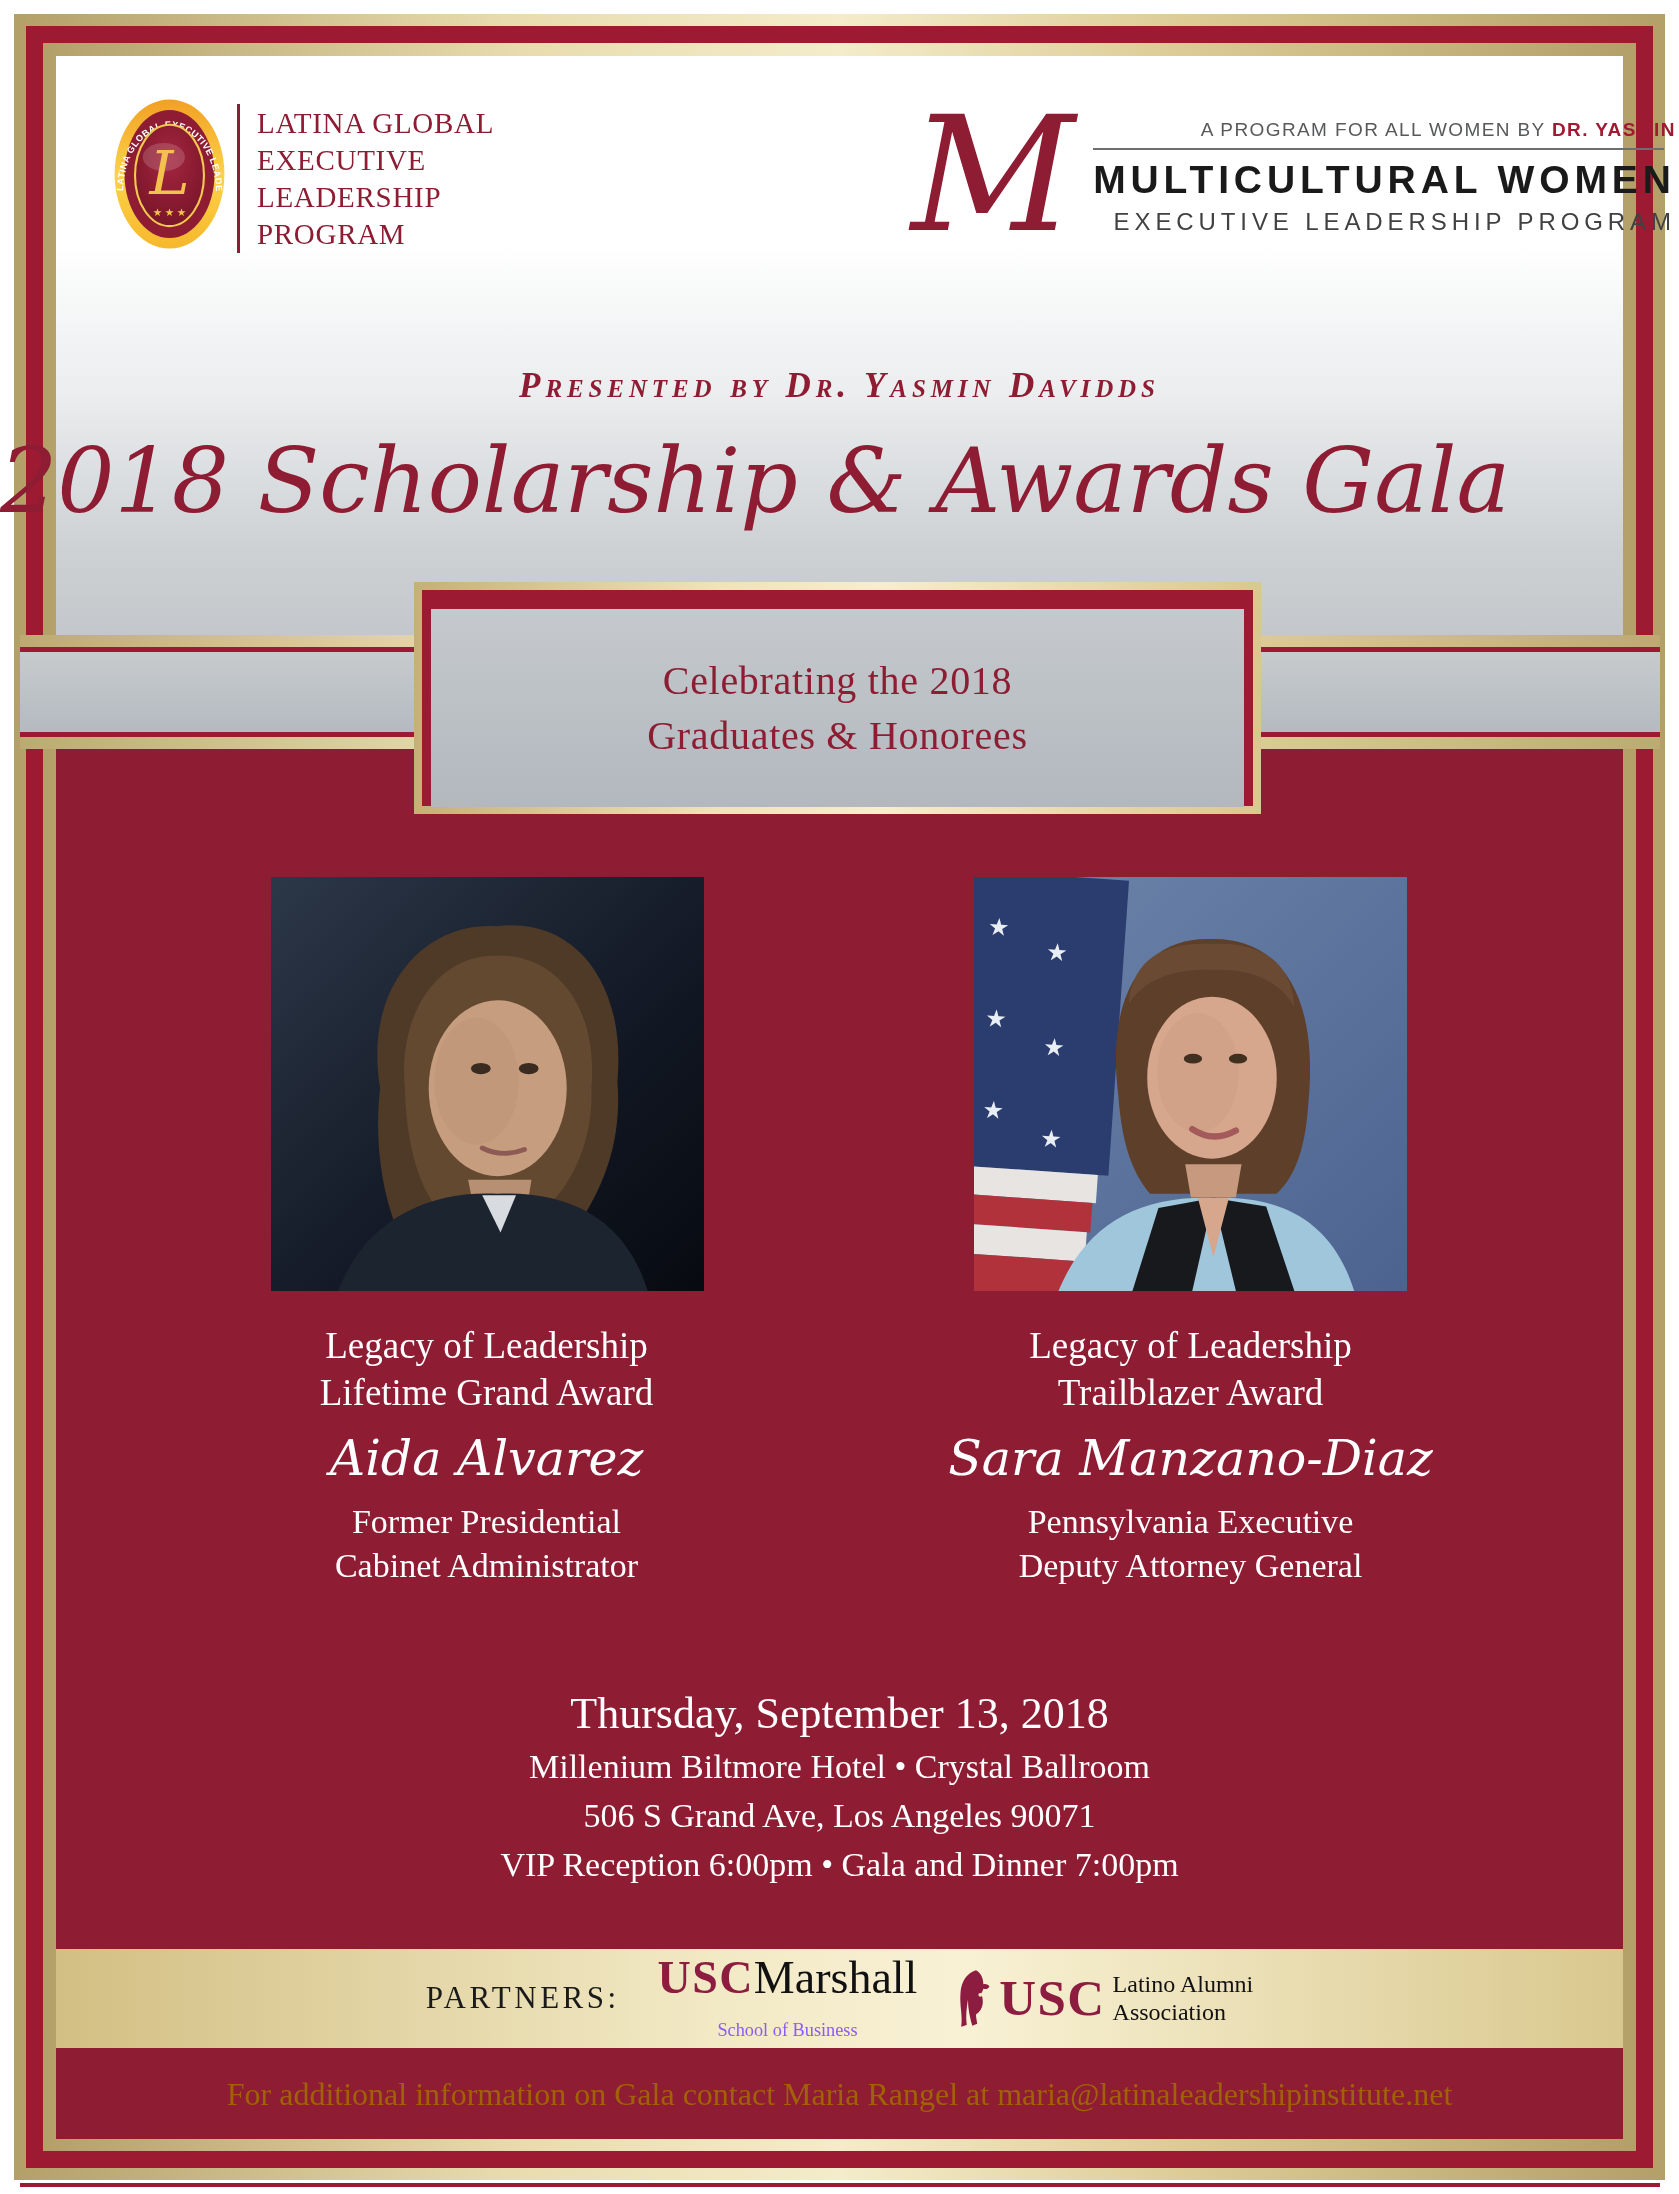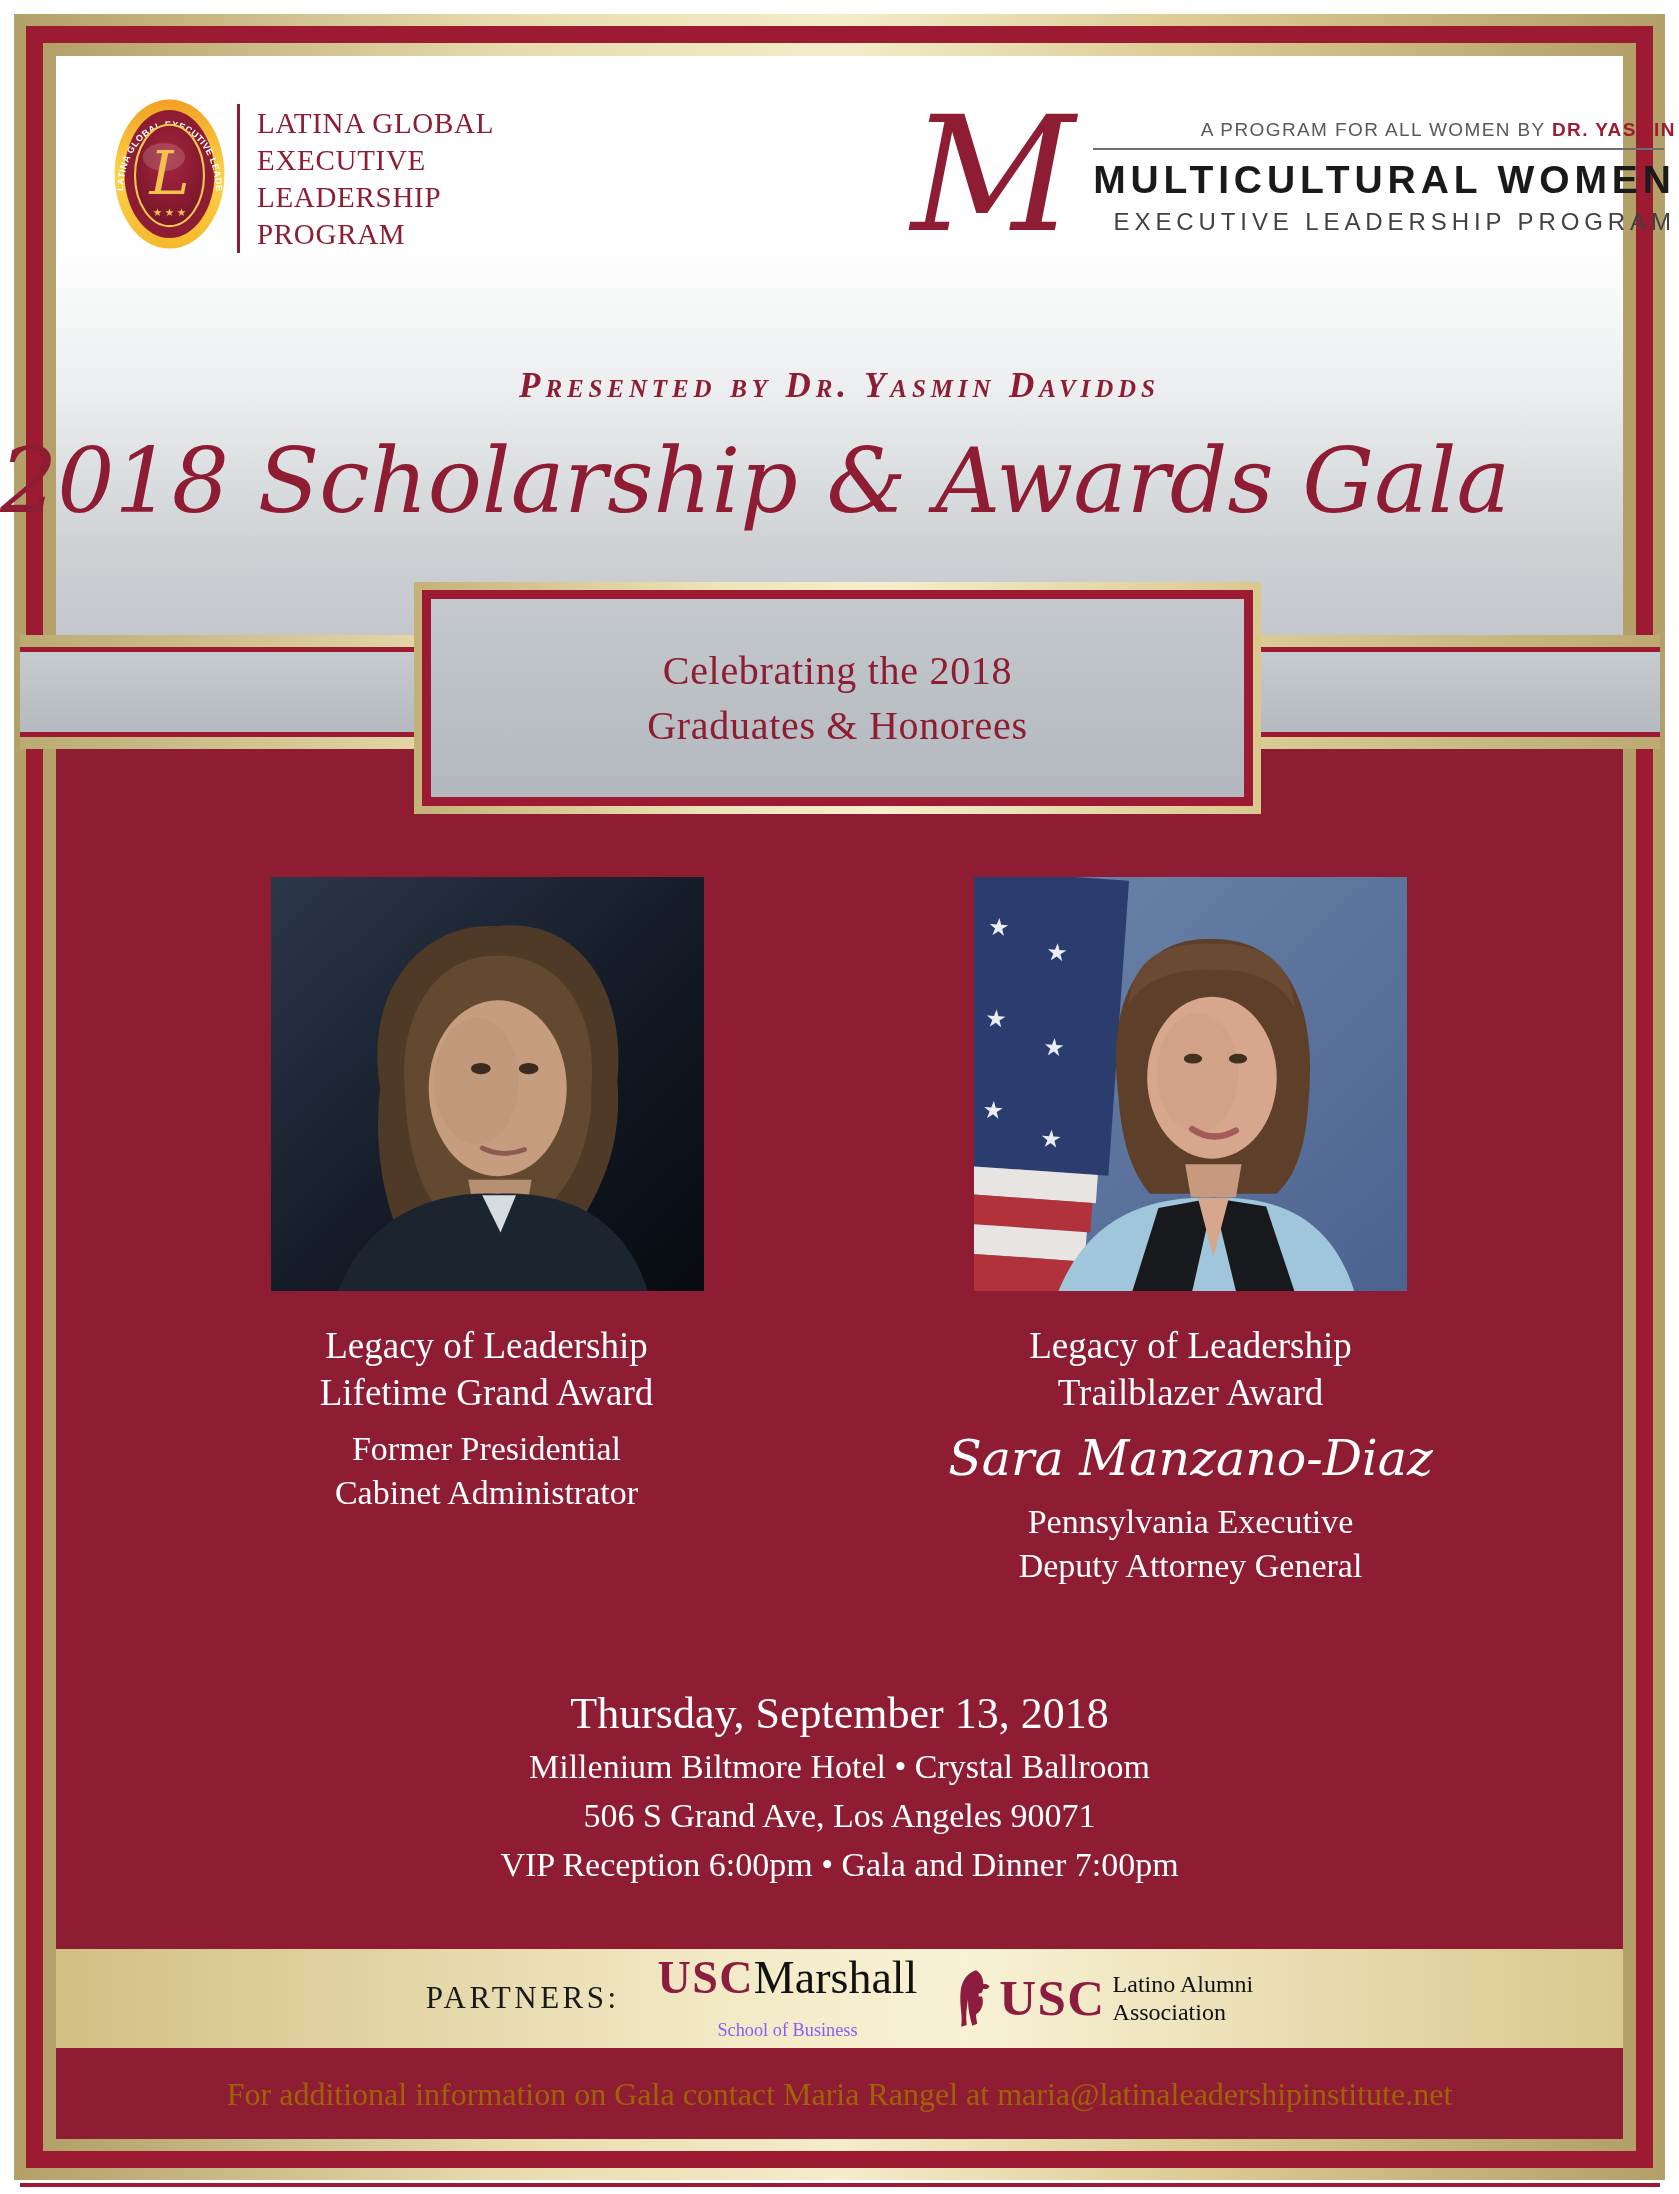--- a/index.html
+++ b/index.html
@@ -25,21 +25,21 @@
   .band .r{height:4.9px;background:#9c1b33;}
   .band .s{flex:1;background:linear-gradient(180deg,#c7cbce 0%,#b4bac0 100%);}
   
   .bottom-line{position:absolute;left:19.7px;top:2183px;width:1640px;height:4.2px;background:#9c1b33;z-index:2;}
   
   .cbox{position:absolute;left:414px;top:582px;width:847px;height:232px;z-index:3;
         background:linear-gradient(90deg,#c3b176 0%,#eee3b8 35%,#f6eecd 55%,#d9c88e 100%);
         padding:7.7px;box-sizing:border-box;}
   .cbox2{width:100%;height:100%;background:#9c1b33;padding:9.1px;box-sizing:border-box;}
   .cbox3{width:100%;height:100%;background:linear-gradient(180deg,#c5c9cd 0%,#b2b8be 100%);
-         display:flex;flex-direction:column;align-items:center;justify-content:center;gap:8px;}
+         display:flex;flex-direction:column;align-items:center;justify-content:center;gap:8px;margin-top:10px;}
   .cbox3 div{font-size:40px;color:#8e1c33;letter-spacing:0.7px;}
   
   .seal{position:absolute;left:113px;top:98px;z-index:3;}
   .logo-sep{position:absolute;left:237px;top:104px;width:2.8px;height:149px;background:#8e1c33;z-index:3;}
   .program-name{position:absolute;left:257px;top:105px;z-index:3;color:#8e1c33;
                 font-size:29px;line-height:37px;letter-spacing:0.7px;}
   .mw{position:absolute;left:911px;top:98px;z-index:3;display:flex;}
   .mw-m{font-size:160px;line-height:134px;font-style:italic;color:#8e1c33;font-family:"DejaVu Serif",serif;
         transform:translateY(9.8px);}
   .mw-text{margin-left:18.3px;padding-top:21px;font-family:"Liberation Sans","DejaVu Sans",sans-serif;text-align:right;}
@@ -228,20 +228,21 @@
       <path d="M120,588 C160,490 240,452 340,456 C440,452 510,492 540,588 Z" fill="#9fc6da"></path>
       <path d="M262,470 L340,456 L310,588 L225,588 Z" fill="#17191c"></path>
       <path d="M415,468 L340,456 L372,588 L455,588 Z" fill="#17191c"></path>
       <path d="M318,456 L362,456 L340,540 Z" fill="#d6a68d"></path>
     </svg>
   </div>
 
   <div class="honoree honoree-left">
     <div class="aw">Legacy of Leadership</div>
     <div class="aw">Lifetime Grand Award</div>
+    <div class="hname">Aida Alvarez</div>
     <div class="gap"></div>
     <div class="htitle">Former Presidential</div>
     <div class="htitle">Cabinet Administrator</div>
   </div>
   <div class="honoree honoree-right">
     <div class="aw">Legacy of Leadership</div>
     <div class="aw">Trailblazer Award</div>
     <div class="hname">Sara Manzano-Diaz</div>
     <div class="gap"></div>
     <div class="htitle">Pennsylvania Executive</div>

